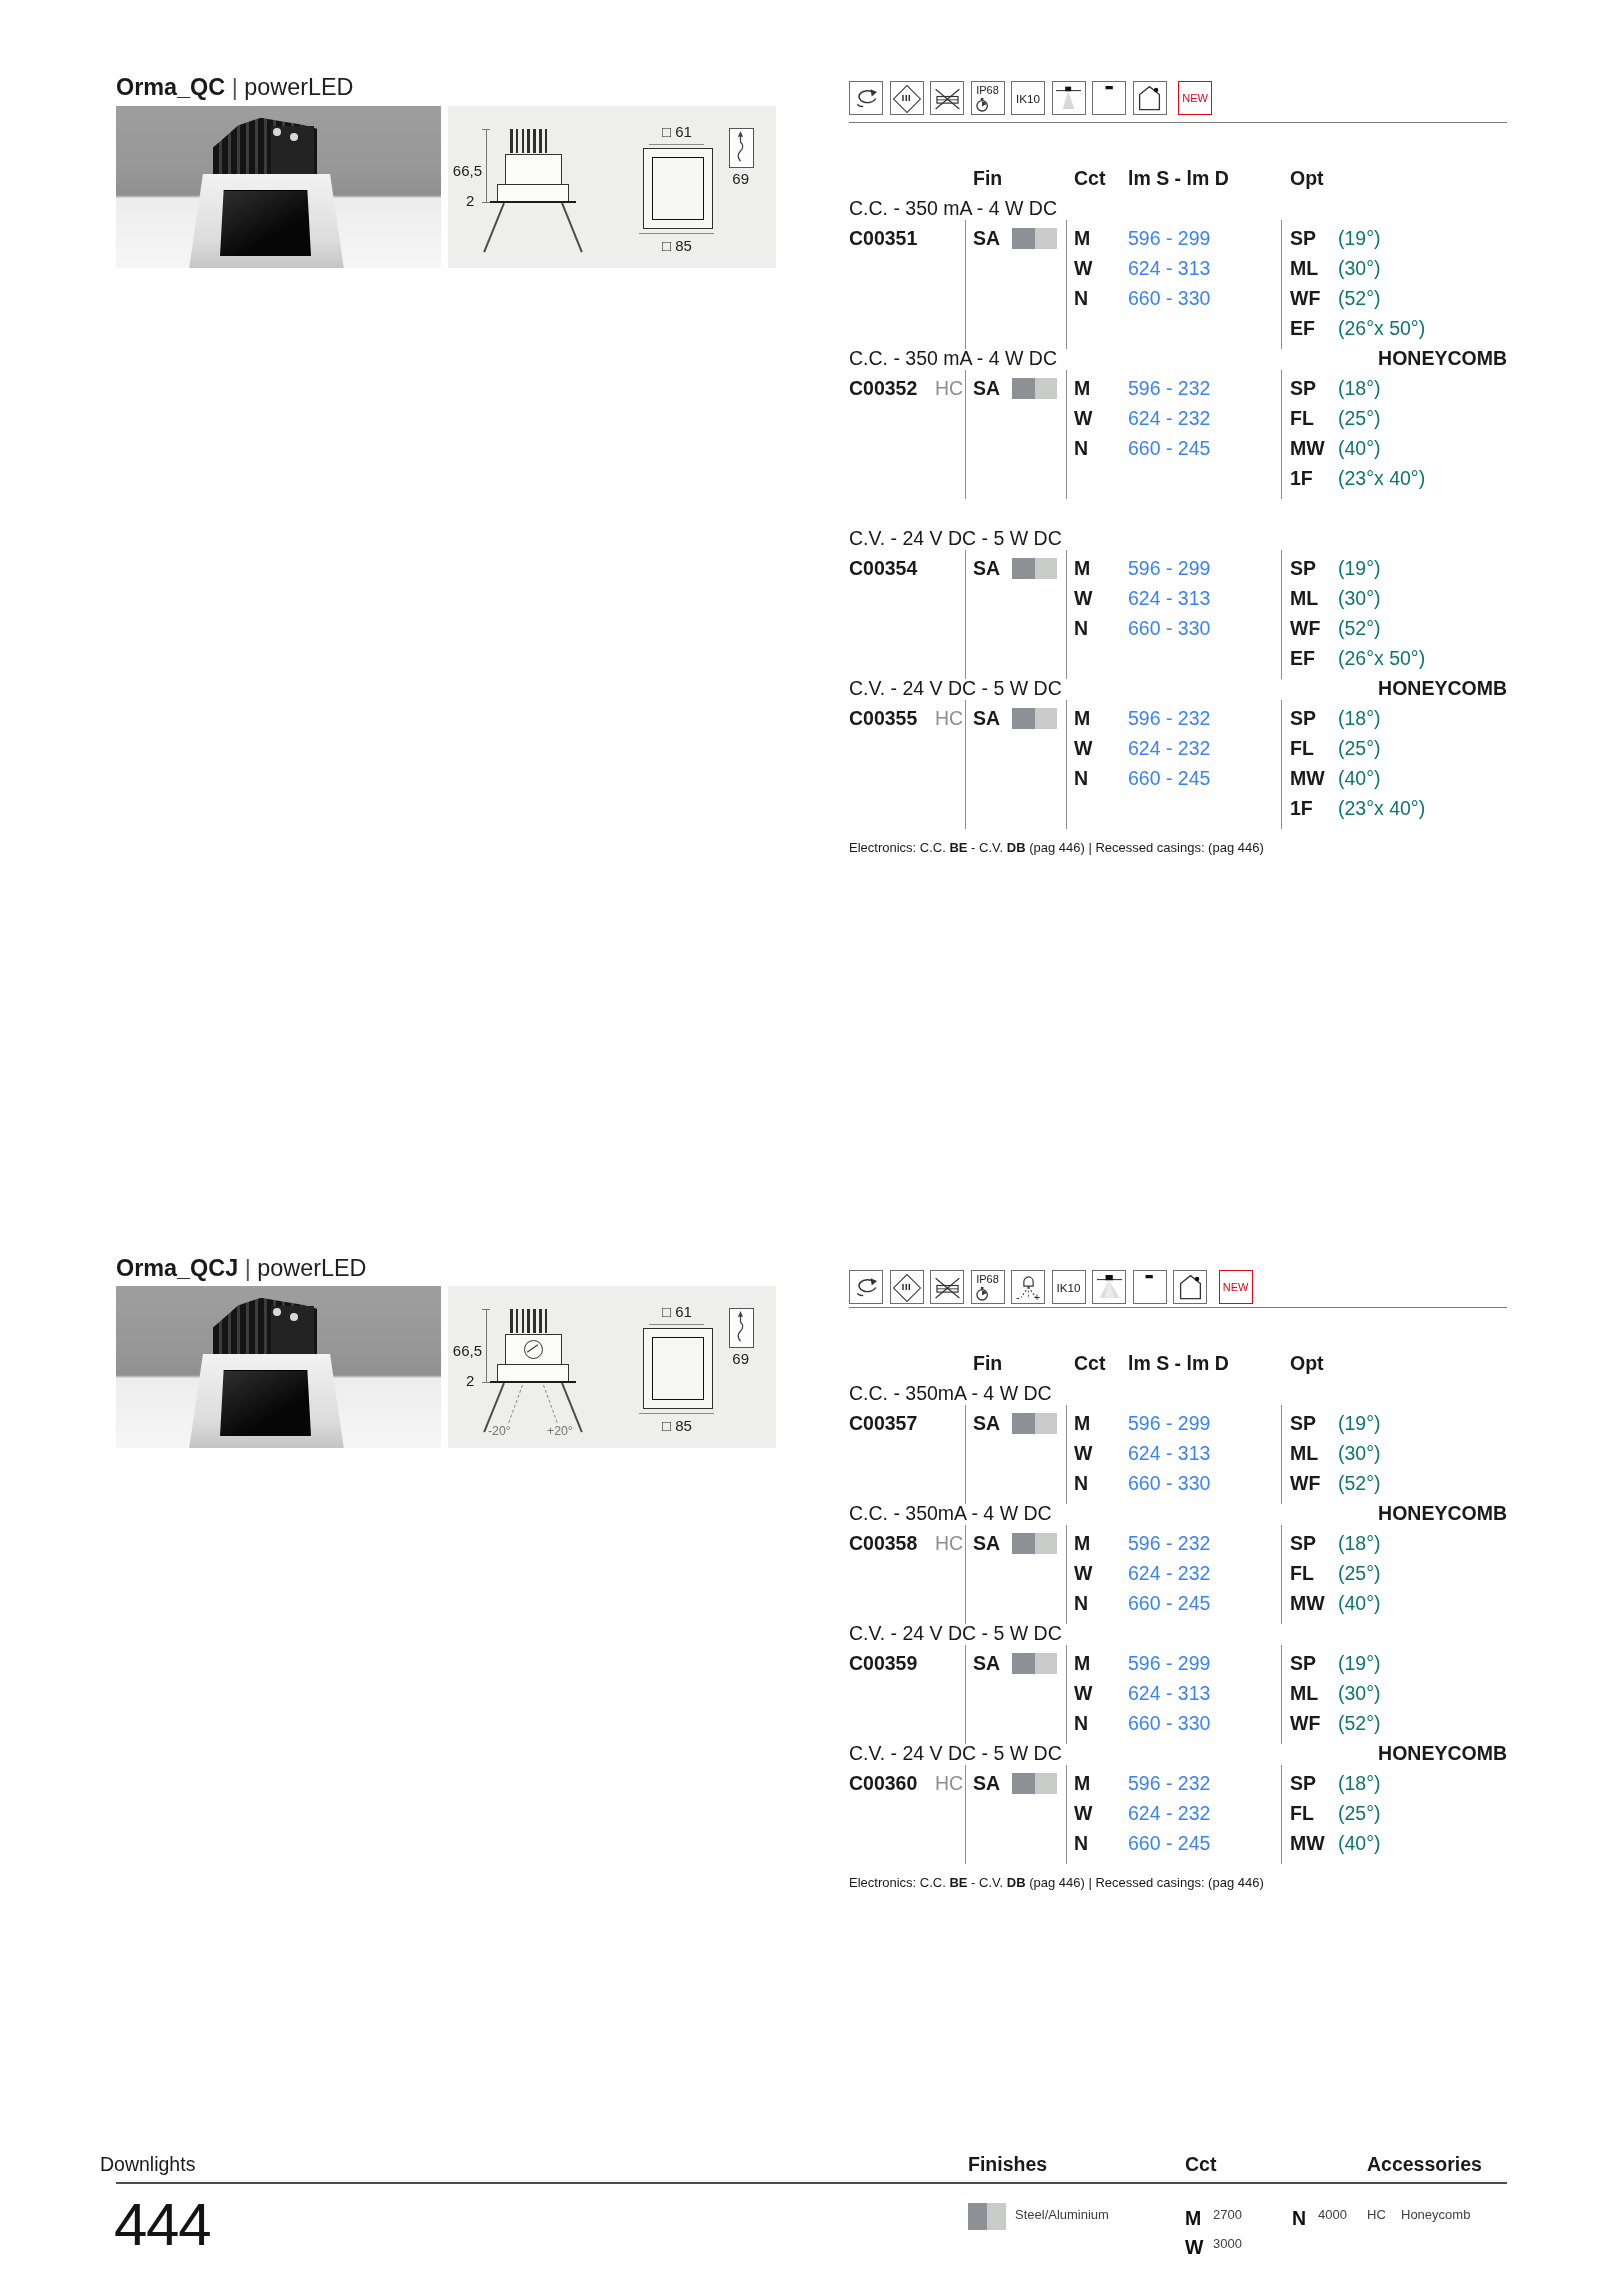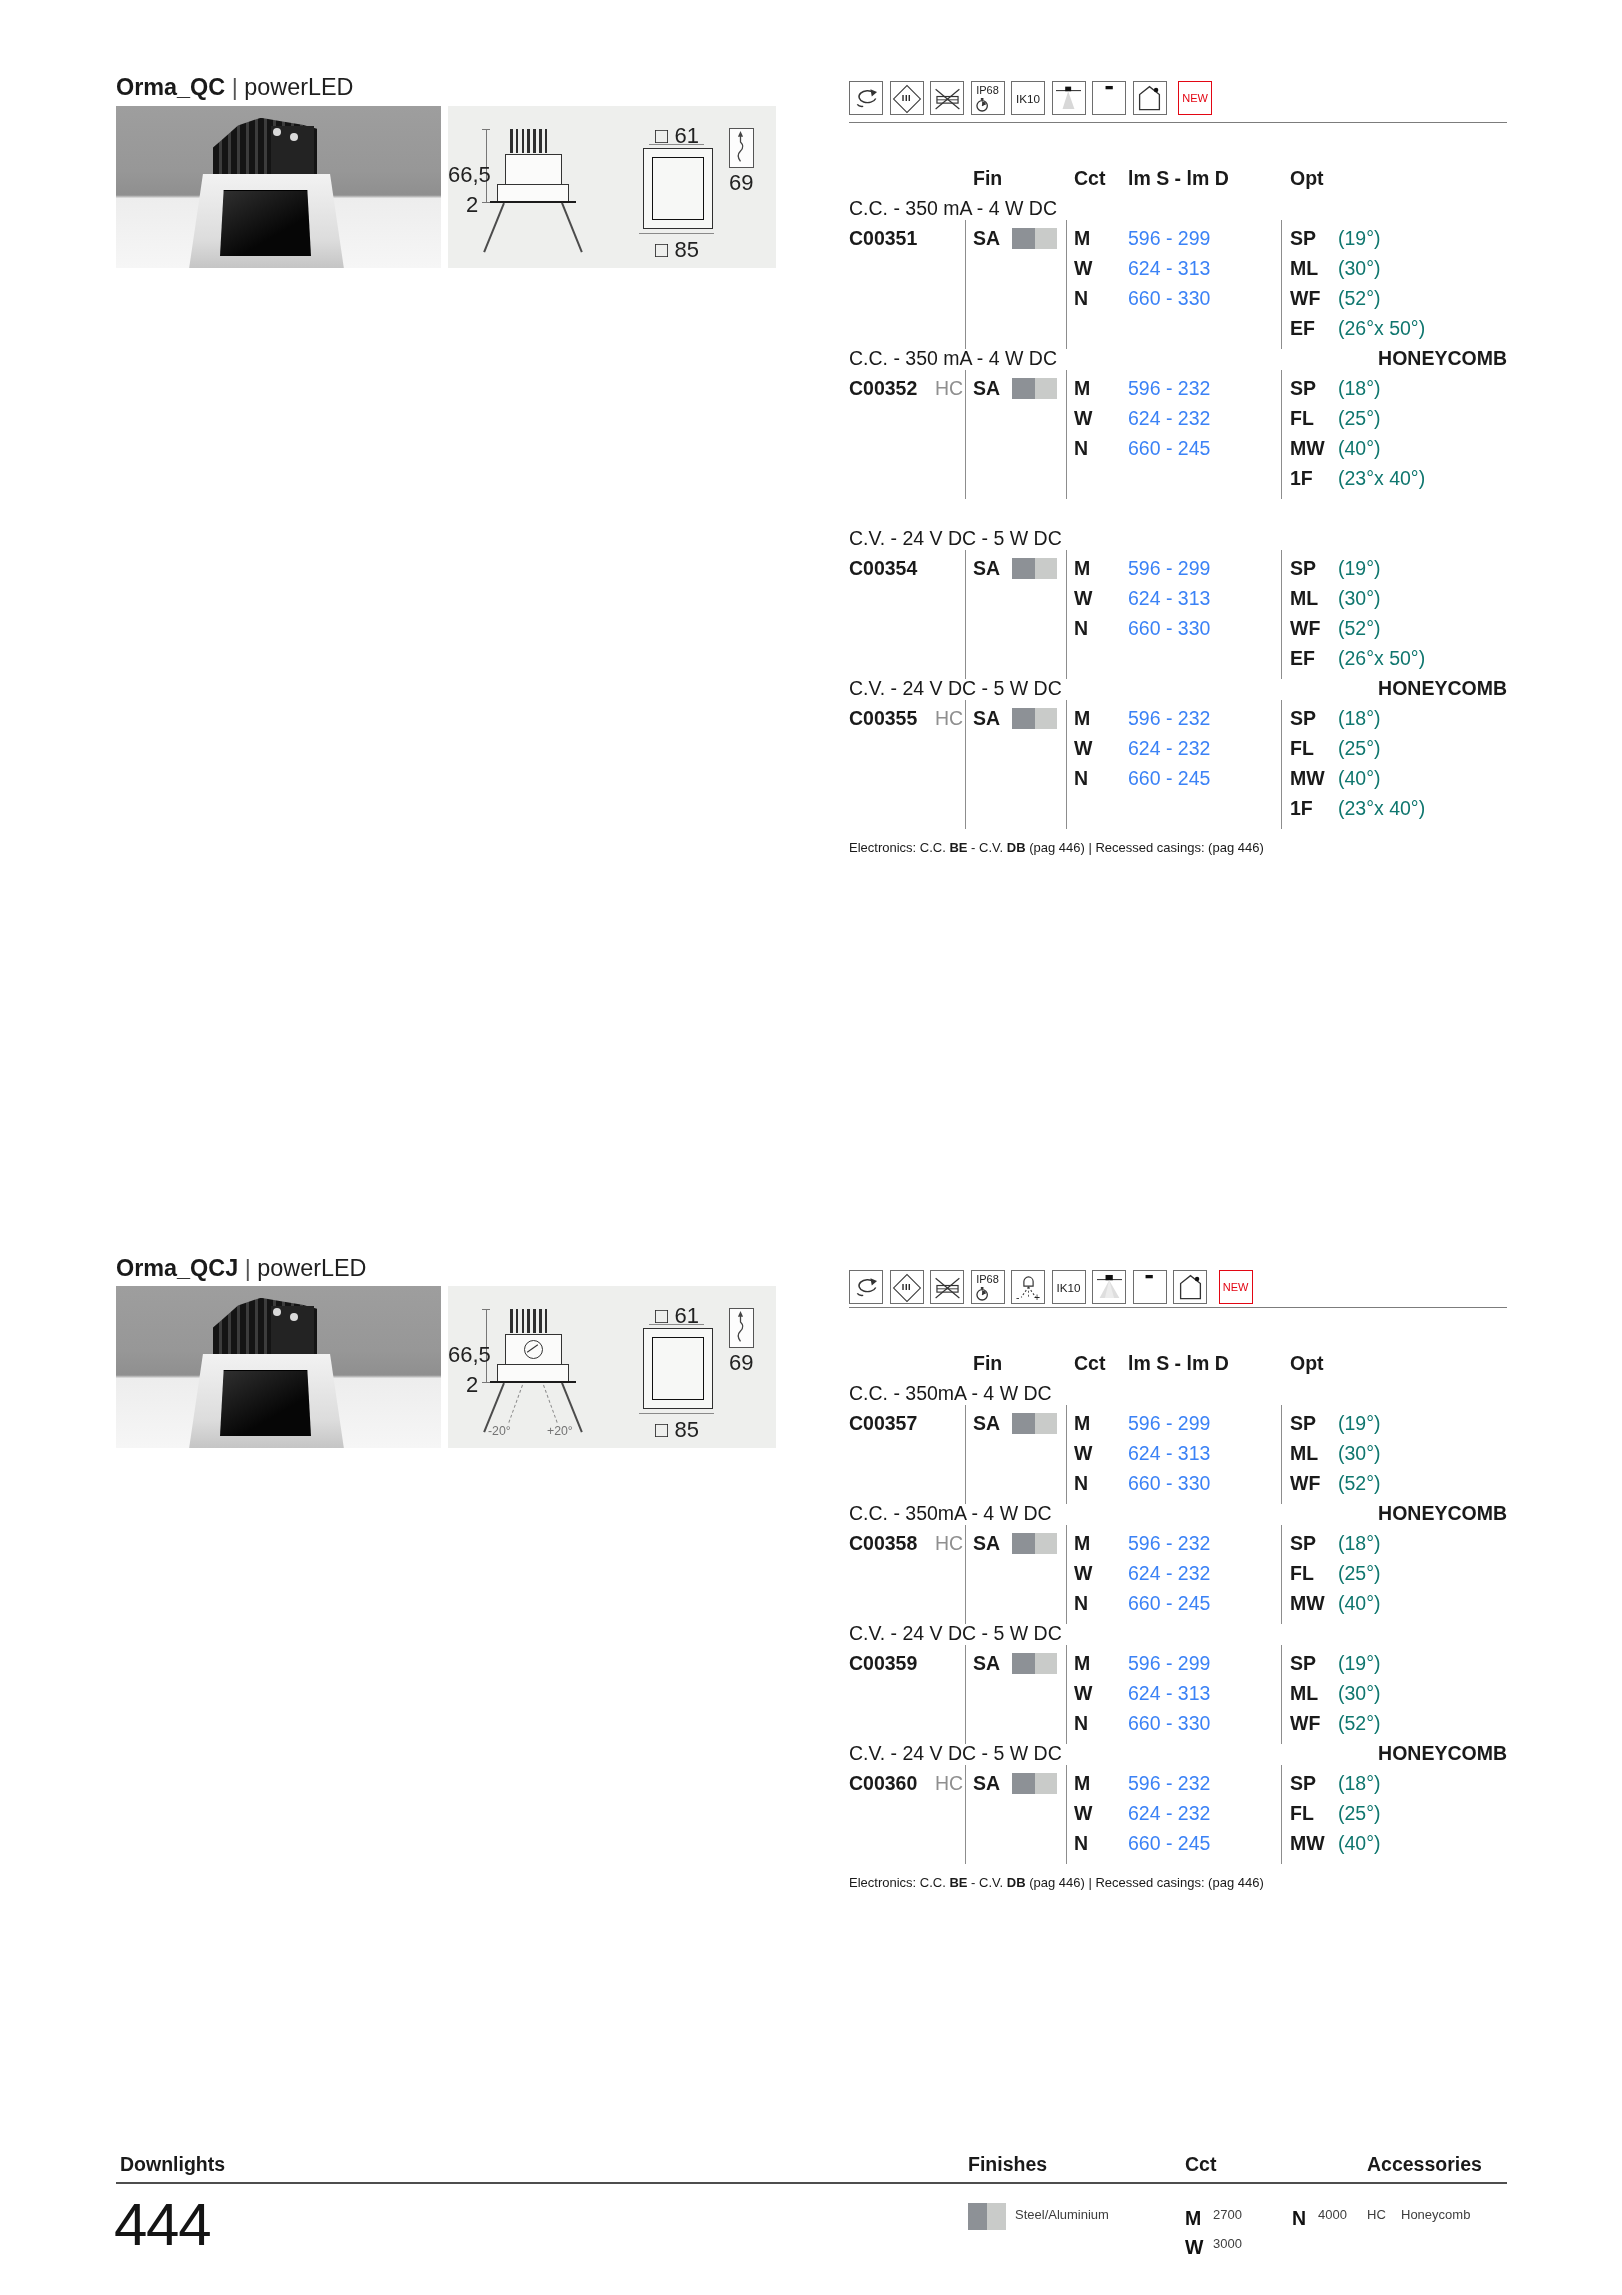--- a/index.html
+++ b/index.html
@@ -23,21 +23,21 @@
   .trimsq{position:absolute;left:73px;top:68px;width:155px;height:95px;
           background:linear-gradient(180deg,#f2f2f2 0%,#dcdcdc 70%,#c4c4c4 100%);
           clip-path:polygon(9% 0,91% 0,100% 100%,0 100%);}
   .apert{position:absolute;left:104px;top:84px;width:91px;height:65px;
          background:linear-gradient(150deg,#303030 0%,#060606 65%);
          clip-path:polygon(4% 0,96% 0,100% 100%,0 100%);border-top:1.9px solid #000;}
 
   .draw{position:absolute;left:448px;width:328px;height:162px;background:#eeefed;}
   .fsq{position:absolute;left:195px;top:42px;width:68px;height:79px;border:1.9px solid #2f2f2f;background:#f7f8f6;}
   .fsq .inner{position:absolute;left:7.8px;top:7.8px;right:7.8px;bottom:7.8px;border:1.9px solid #101010;}
-  .dimlbl{position:absolute;font-size:22px;color:#222;white-space:nowrap;}
+  .dimlbl{position:absolute;font-size:15px;color:#222;white-space:nowrap;}
   .dline{position:absolute;border-top:1px solid #8a8a8a;height:0;}
   .recessico{position:absolute;left:281px;top:22px;width:23.4px;height:38px;border:1.3px solid #555;background:#fdfdfd;}
   
   .fins{position:absolute;left:62px;top:23.4px;width:40px;height:23.4px;
         background:repeating-linear-gradient(90deg,#2e2e2e 0 2.6px,rgba(0,0,0,0) 2.6px 5.8px);}
   .sbody{position:absolute;left:57px;top:48px;width:55px;height:29px;border:1.3px solid #333;background:#fbfbfa;}
   .lens{position:absolute;left:18px;top:4.5px;width:17px;height:17px;border:1.3px solid #333;border-radius:50%;}
   .lens i{position:absolute;left:1.3px;top:7.1px;width:13px;height:0;border-top:1.3px solid #333;transform:rotate(-35deg);}
   .strim{position:absolute;left:49px;top:78px;width:70px;height:15.6px;border:1.3px solid #333;background:#fbfbfa;}
   .ceil{position:absolute;left:42px;top:95px;width:86px;height:0;border-top:2.6px solid #1b1b1b;}
@@ -90,21 +90,21 @@
   .sw-r{flex:1;background:#c9cbc9;}
   .srow,.orow{position:absolute;left:0;right:0;height:30px;line-height:30px;white-space:nowrap;}
   .srow .cct{position:absolute;left:225px;font-weight:bold;}
   .srow .lm{position:absolute;left:279px;color:#3b82f6;}
   .orow .oc{position:absolute;left:441px;font-weight:bold;}
   .orow .oa{position:absolute;left:489px;color:#0f766e;}
   .note{margin-top:10.4px;height:30px;line-height:30px;font-size:13px;white-space:nowrap;}
   .note b{font-weight:bold;}
 
   
-  .f-section{position:absolute;left:120px;top:2153px;font-size:19.5px;font-weight:bold;}
+  .f-section{position:absolute;left:100px;top:2153px;font-size:19.5px;font-weight:normal;}
   .f-rule{position:absolute;left:116px;top:2182px;width:1391px;height:0;border-top:2.6px solid #4e4e4e;}
   .f-page{position:absolute;left:114px;top:2190px;font-size:60px;font-weight:400;letter-spacing:-1.3px;color:#141414;}
   .f-h{position:absolute;top:2153px;font-size:19.5px;font-weight:bold;}
   .f-txt{position:absolute;font-size:13px;color:#3e3e3e;white-space:nowrap;}
   .f-key{position:absolute;font-size:19.5px;font-weight:bold;color:#111;}
   .f-swatch{position:absolute;left:968px;top:2203px;width:38px;height:27px;display:flex;}
 </style>
 </head>
 <body>
 

